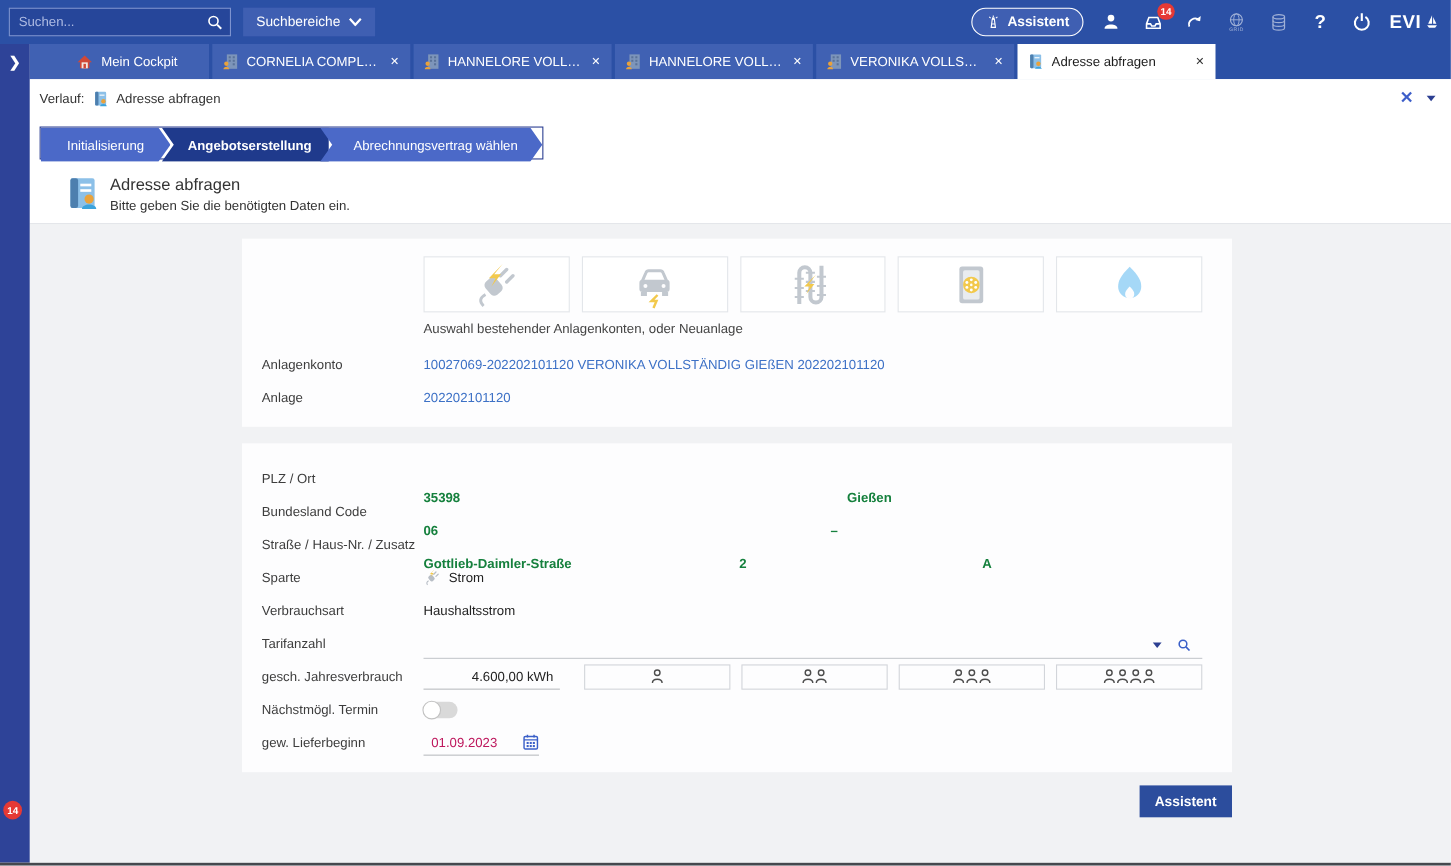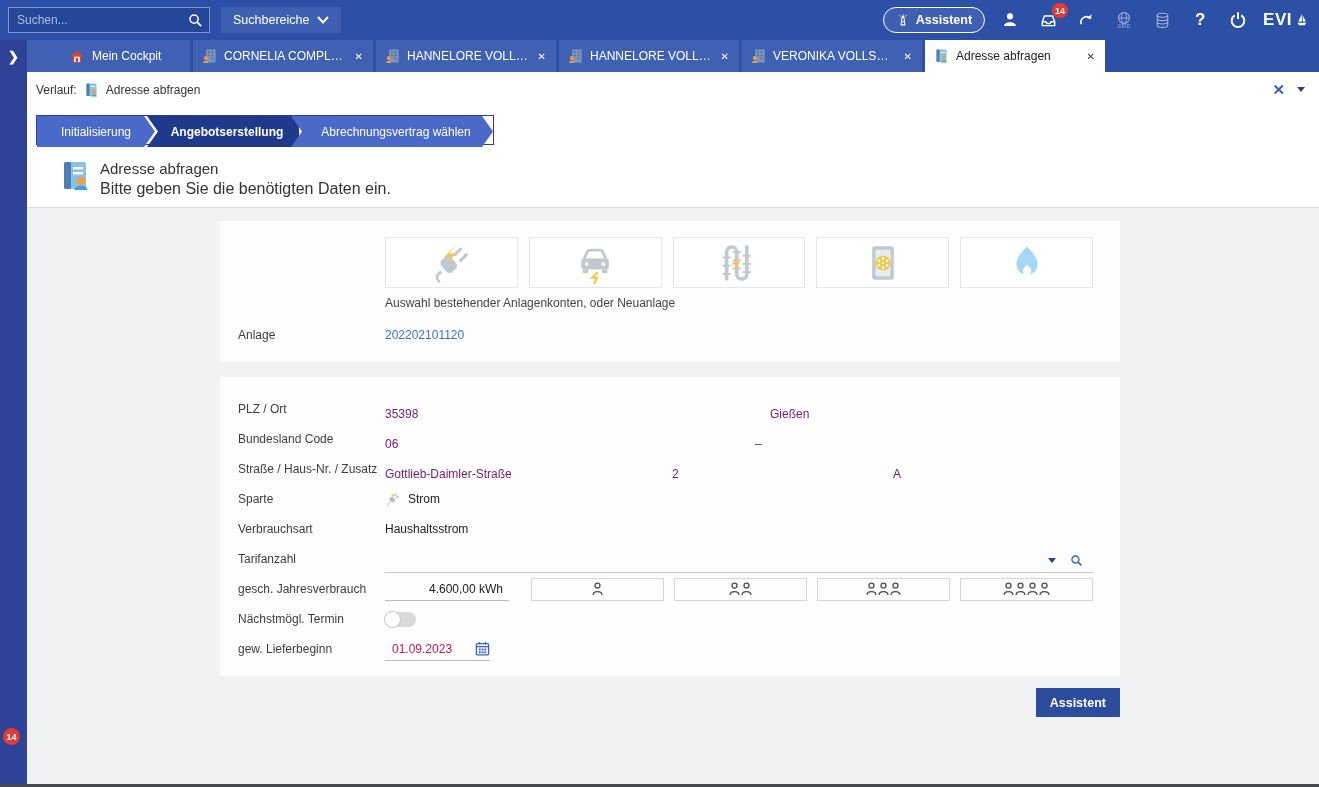--- a/index.html
+++ b/index.html
@@ -51,36 +51,36 @@
 
   .wizard { display:inline-flex; align-self:flex-start; margin:8px 0 0 9px; border:1px solid #2c3f92; background:#fff; height:30px; padding:0; flex:none; }
   .wstep { height:31px; display:flex; align-items:center; justify-content:center; color:#fff; font-size:12px; background:#4b69c8; }
   .wstep + .wstep { margin-left:-8px; }
   .wstep.first { width:118px; clip-path:polygon(0 0, calc(100% - 11px) 0, 100% 50%, calc(100% - 11px) 100%, 0 100%); }
   .wstep.mid { width:202px; clip-path:polygon(0 0, calc(100% - 11px) 0, 100% 50%, calc(100% - 11px) 100%, 0 100%, 11px 50%); padding-left:8px; }
   .wstep.last { width:152px; clip-path:polygon(0 0, 100% 0, 100% 100%, 0 100%, 11px 50%); padding-left:8px; background:#1f3a8c; font-weight:bold; }
 
   .page-header { display:flex; align-items:flex-start; gap:10px; padding:15px 0 9px 33px; border-bottom:1px solid #d9dce1; flex:none; }
   .page-title { font-size:15px; color:#333; margin-bottom:3px; }
-  .page-subtitle { font-size:16px; color:#333; }
+  .page-subtitle { font-size:12px; color:#333; }
 
   .gray-area { flex:1; background:#f1f2f4; padding-top:13px; overflow:hidden; }
   .panel { width:900px; margin-left:193px; background:#fdfdfe; }
   .panel1 { padding:16px 27px 12px 18px; }
   .panel2 { margin-top:15px; padding:17px 27px 12px 18px; }
 
   .lblcol { width:147px; flex:none; color:#3d3d3d; }
   .kv-row { display:flex; align-items:center; height:30px; }
   .cat-strip { display:flex; gap:11px; margin-left:147px; }
   .cat-box { width:133px; height:51px; background:#fff; border:1px solid #e3e6ea; display:flex; align-items:center; justify-content:center; cursor:pointer; }
   .caption-row { margin:8px 0 10px 147px; color:#444; }
   a.link { color:#3d71c6; text-decoration:none; cursor:pointer; }
 
   .valuerow { position:relative; flex:1; height:30px; }
-  .valuerow span { position:absolute; top:5px; line-height:30px; color:#701a75; white-space:nowrap; }
+  .valuerow span { position:absolute; top:17px; line-height:30px; color:#15803d; white-space:nowrap;font-weight:bold; }
 
   .sparte-val { display:flex; align-items:center; gap:7px; color:#222; }
 
   .tarif-field { flex:1; height:24px; margin-top:3px; border-bottom:1px solid #c6c9ce; display:flex; align-items:center; justify-content:flex-end; gap:14px; padding:0 10px 0 6px; cursor:text; }
   .kwh-input { width:133px; height:23px; border-bottom:1px solid #b9bcc1; text-align:right; padding-right:6px; line-height:23px; color:#222; }
   .persons-btn { width:133px; height:23px; margin-left:10px; background:#fdfdfe; border:1px solid #d2d5da; display:flex; align-items:center; justify-content:center; gap:1px; cursor:pointer; }
   .jv-row { display:flex; align-items:center; height:30px; }
   .jv-gap { width:12px; flex:none; }
 
   .toggle { width:31px; height:15px; border-radius:8px; background:#d9d9d9; position:relative; cursor:pointer; }
@@ -412,20 +412,24 @@
                   <span class="icon">
                     <svg width="36" height="44" viewBox="0 0 48 48">
                       <path d="M24 2 c11 11 14 17 14 24 a14 14 0 0 1 -28 0 c0-7 3-13 14-24 z" fill="#a5d8f7"></path>
                       <path d="M24 26 c4.5 4.5 5.5 6.5 5.5 9.5 a5.5 5.5 0 0 1 -11 0 c0-3 1-5 5.5-9.5 z" fill="#fdfdfe"></path>
                     </svg>
                   </span>
                 </button>
               </div>
             <div class="caption-row">Auswahl bestehender Anlagenkonten, oder Neuanlage</div>
             <div class="kv-row">
+              <span class="lblcol">Anlagenkonto</span>
+              <a class="link">10027069-202202101120 VERONIKA VOLLSTÄNDIG GIEßEN 202202101120</a>
+            </div>
+            <div class="kv-row">
               <span class="lblcol">Anlage</span>
               <a class="link">202202101120</a>
             </div>
           </div>
 
           <div class="panel panel2">
 
             <div class="kv-row">
               <span class="lblcol">PLZ / Ort</span>
               <div class="valuerow">

